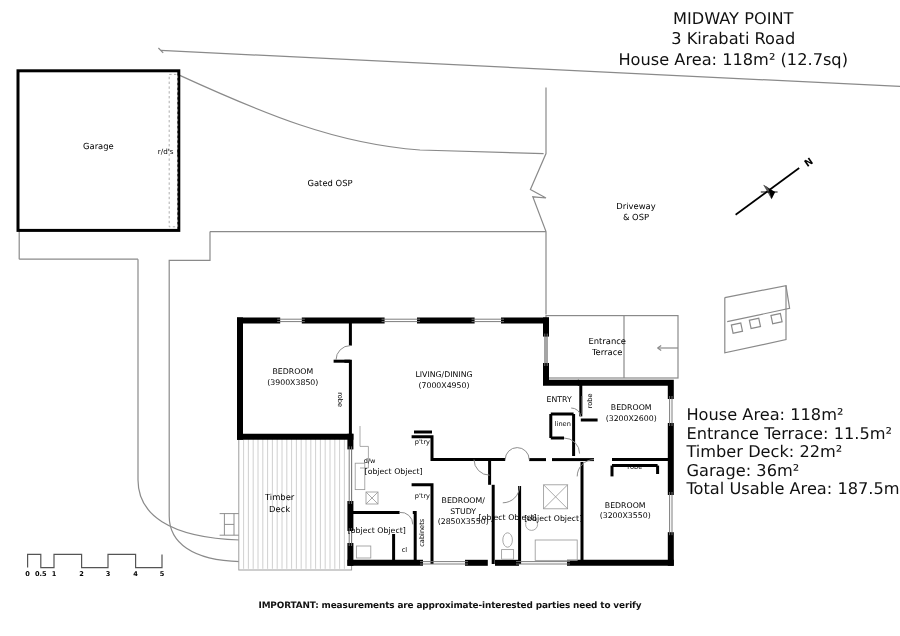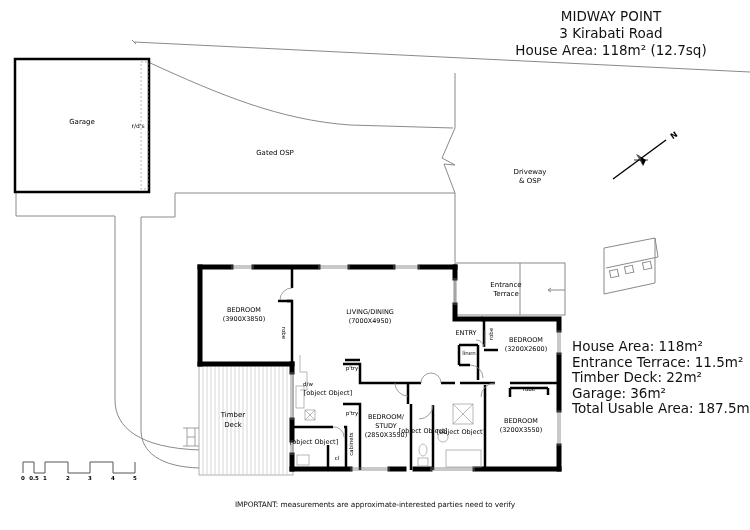--- a/index.html
+++ b/index.html
@@ -1,21 +1,21 @@
 <!DOCTYPE html>
 <html><head>
 <meta charset="utf-8">
 <style>
   html, body { margin: 0; padding: 0; background: #ffffff; }
   body { width: 750px; height: 530px; position: relative; overflow: hidden; font-family: "DejaVu Sans", sans-serif; color: #000; }
   #plan { position: absolute; left: 0; top: 0; width: 750px; height: 530px; }
   .lbl { font-family: "DejaVu Sans", sans-serif; fill: #000; }
   .hdr { position: absolute; left: 470px; top: 8px; width: 282px; text-align: center; font-family: "DejaVu Sans", sans-serif; font-size: 13.5px; line-height: 17px; color: #111; }
   .areas { position: absolute; left: 572px; top: 339px; font-family: "DejaVu Sans", sans-serif; font-size: 13.5px; line-height: 15.6px; color: #111; white-space: nowrap; }
-  .note { position: absolute; left: 0; top: 500px; width: 750px; text-align: center; font-family: "DejaVu Sans", sans-serif; font-size: 7.4px; font-weight: normal; color: #111; letter-spacing: -0.1px; }
+  .note { position: absolute; left: 0; top: 500px; width: 750px; text-align: center; font-family: "DejaVu Sans", sans-serif; font-size: 7.4px; font-weight: bold; color: #111; letter-spacing: -0.1px; }
 </style>
 </head>
 <body>
 
 <svg id="plan" viewBox="0 0 750 530" xmlns="http://www.w3.org/2000/svg">
 
   <g stroke="#8a8a8a" stroke-width="1" fill="none">
     <path d="M134 42 L750 72"></path>
     <path d="M132 40 L136 44"></path>
 

